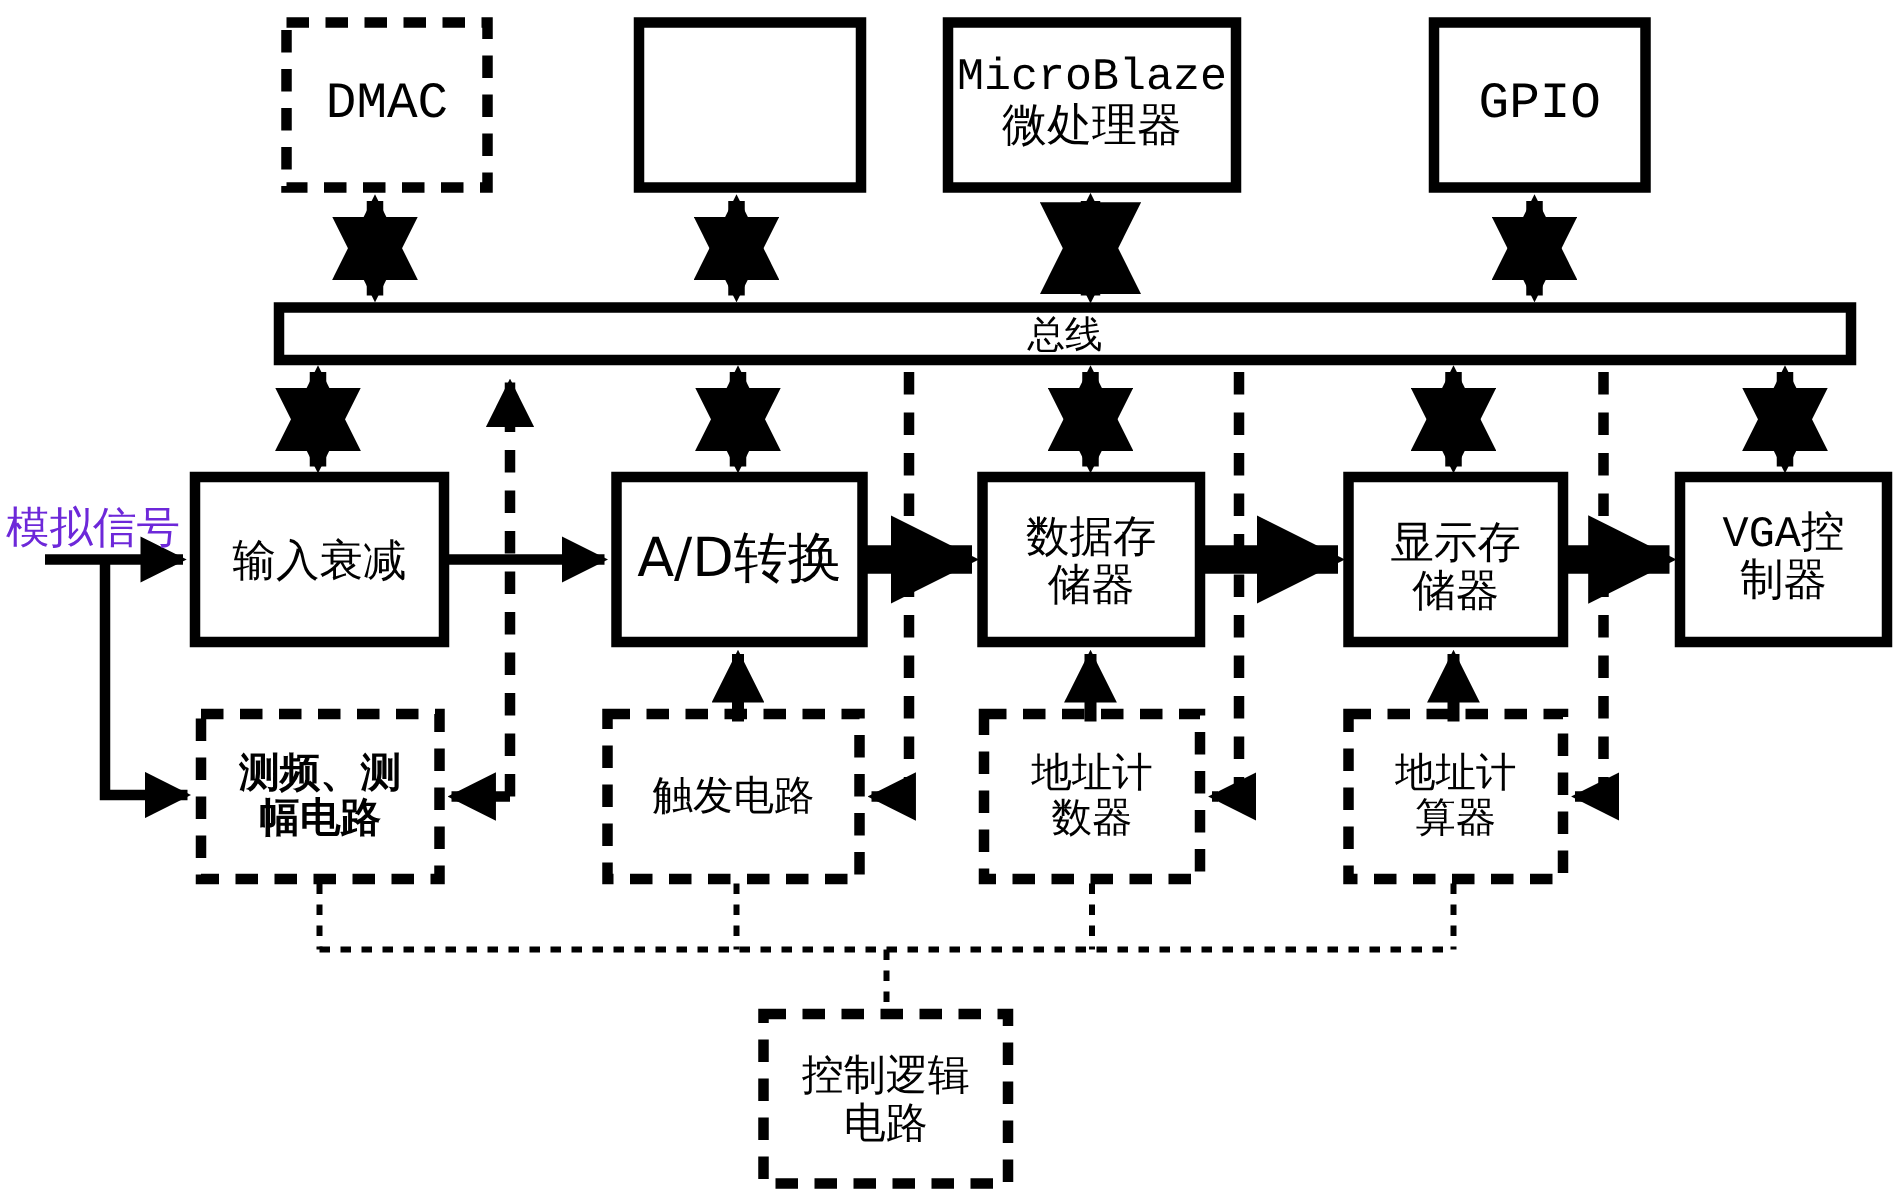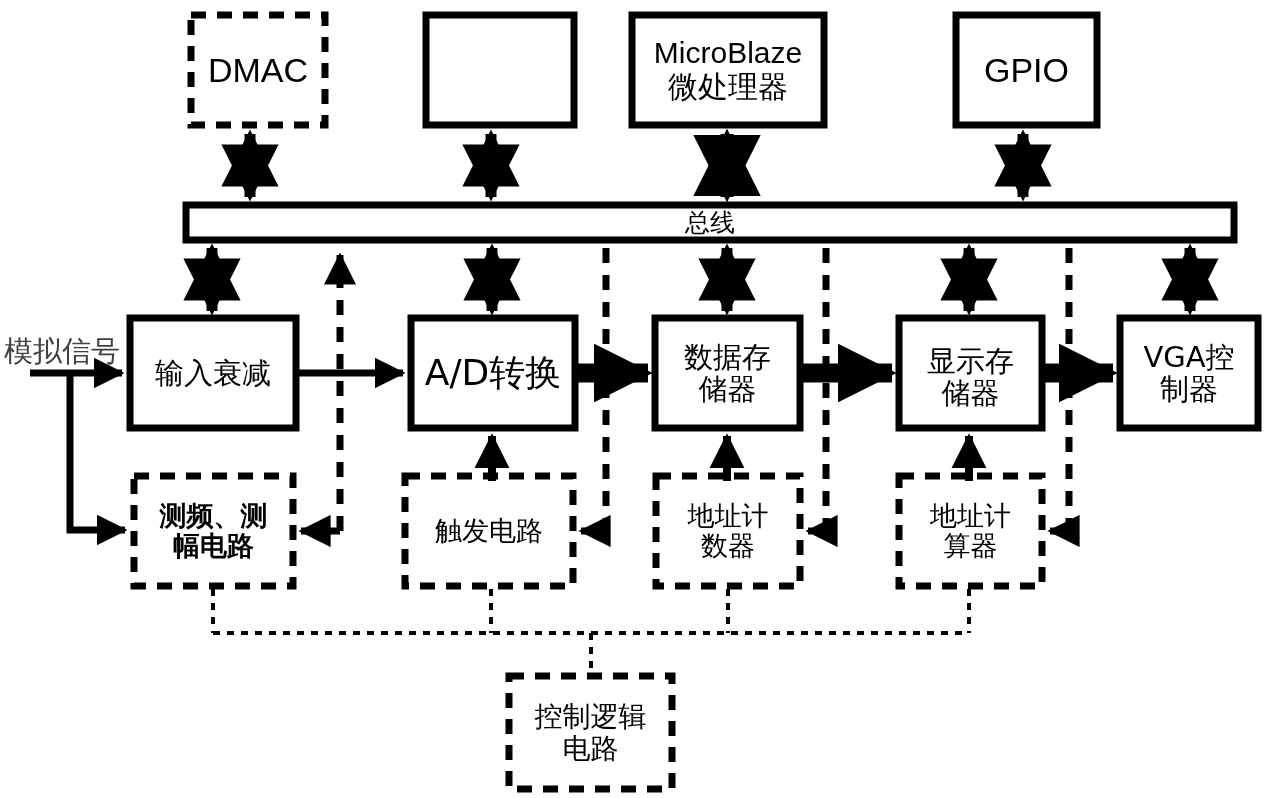--- a/index.html
+++ b/index.html
@@ -28,28 +28,28 @@
     display: flex;
     align-items: center;
     justify-content: center;
     text-align: center;
     line-height: 1.12;
     color: #000000;
     pointer-events: none;
     white-space: pre-line;
   }
   .latin {
-    font-family: Liberation Sans, sans-serif;
+    font-family: Liberation Mono, monospace;
   }
   .cjk {
     font-family: "DejaVu Sans", "Liberation Sans", sans-serif;
   }
   .free-label {
     position: absolute;
-    color: #404040;
+    color: #6d28d9;
     white-space: nowrap;
   }
 </style>
 </head>
 <body>
 
 <div id="stage">
 
   <svg id="svgroot" viewBox="0 0 1267 798" xmlns="http://www.w3.org/2000/svg">
     <defs>
@@ -147,21 +147,21 @@
   <div class="box-label latin" style="left:632px; top:15px; width:192px; height:110px; font-size:30px;">MicroBlaze
 微处理器</div>
   <div class="box-label latin" style="left:956px; top:15px; width:141px; height:110px; font-size:34px;text-align:right;">GPIO</div>
 
   <div class="box-label cjk" style="left:130px; top:318px; width:166px; height:110px; font-size:29px;">输入衰减</div>
   <div class="box-label cjk" style="left:411px; top:318px; width:164px; height:110px; font-size:36px;">A/D转换</div>
   <div class="box-label cjk" style="left:655px; top:318px; width:145px; height:110px; font-size:29px;">数据存
 储器</div>
   <div class="box-label cjk" style="left:899px; top:322px; width:143px; height:110px; font-size:29px;">显示存
 储器</div>
-  <div class="box-label cjk" style="left:1120px; top:318px; width:138px; height:110px; font-size:29px;">VGA控
+  <div class="box-label cjk" style="left:1120px; top:318px; width:138px; height:110px; font-size:29px;font-family:Liberation Mono, monospace;">VGA控
 制器</div>
 
   <div class="box-label cjk" style="left:134px; top:476px; width:159px; height:110px; font-size:27px;font-weight:bold;">测频、测
 幅电路</div>
   <div class="box-label cjk" style="left:405px; top:476px; width:168px; height:110px; font-size:27px;">触发电路</div>
   <div class="box-label cjk" style="left:656px; top:476px; width:144px; height:110px; font-size:27px;">地址计
 数器</div>
   <div class="box-label cjk" style="left:899px; top:476px; width:143px; height:110px; font-size:27px;">地址计
 算器</div>
   <div class="box-label cjk" style="left:509px; top:676px; width:163px; height:113px; font-size:28px;">控制逻辑

